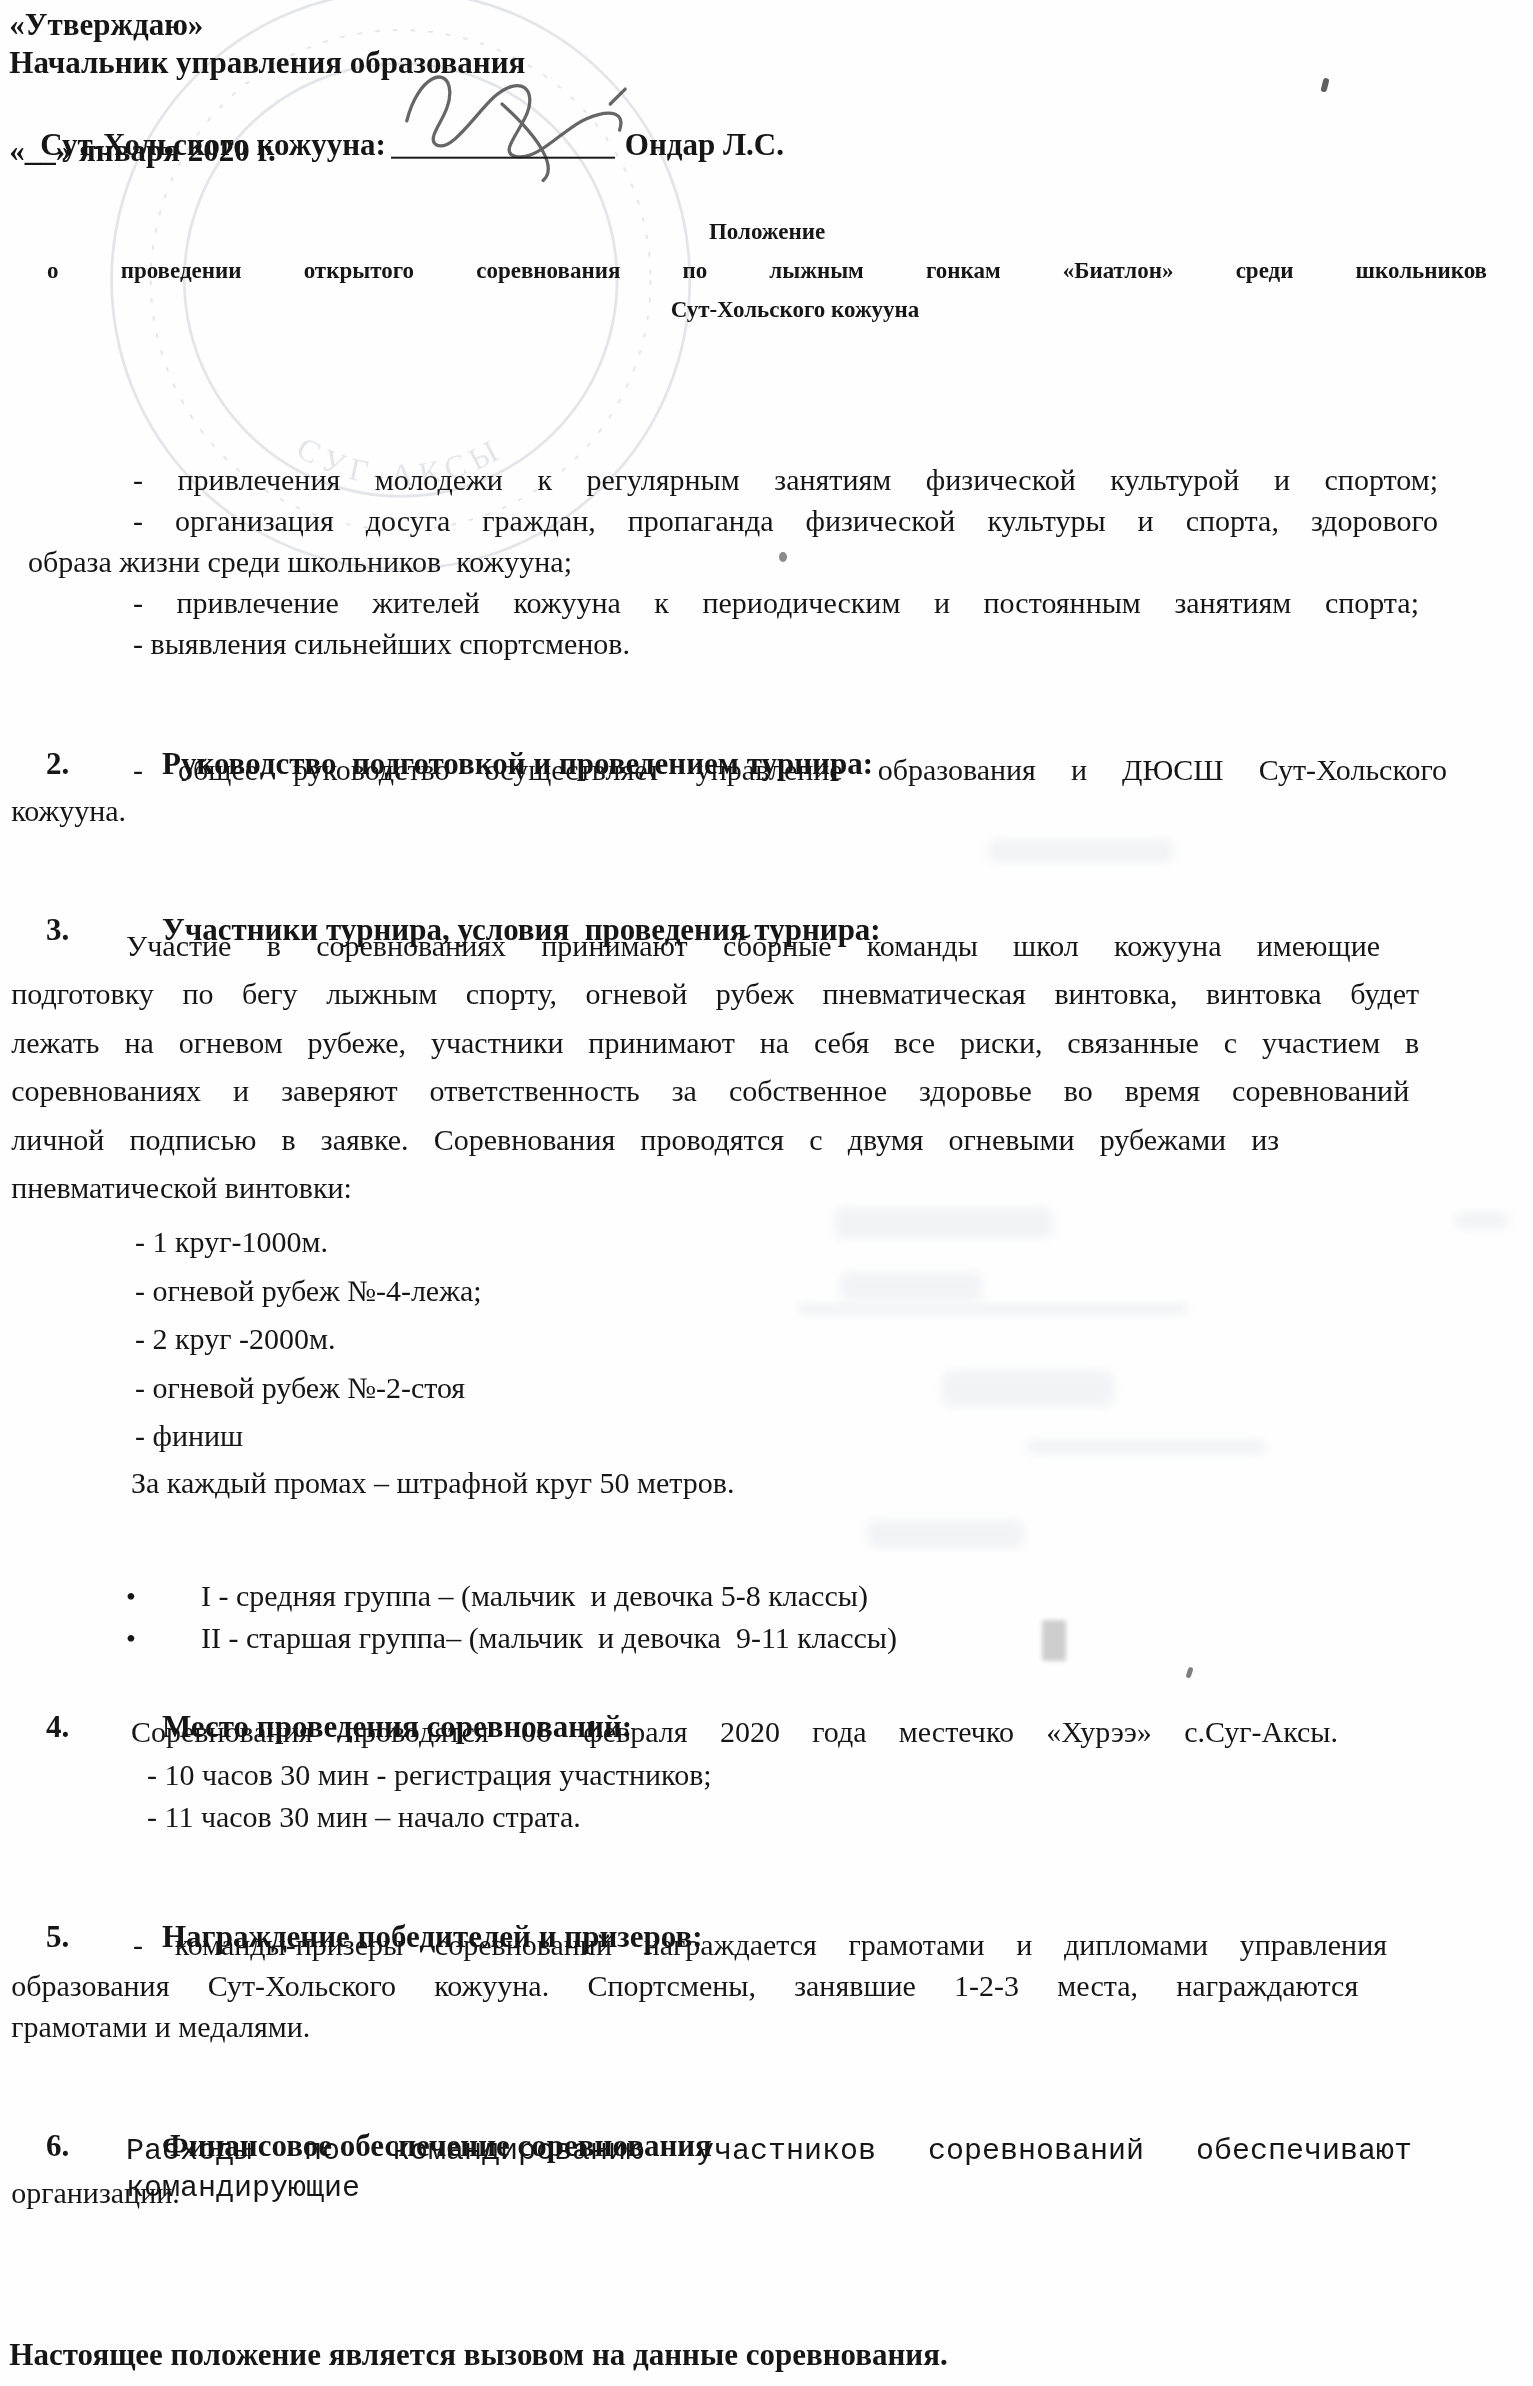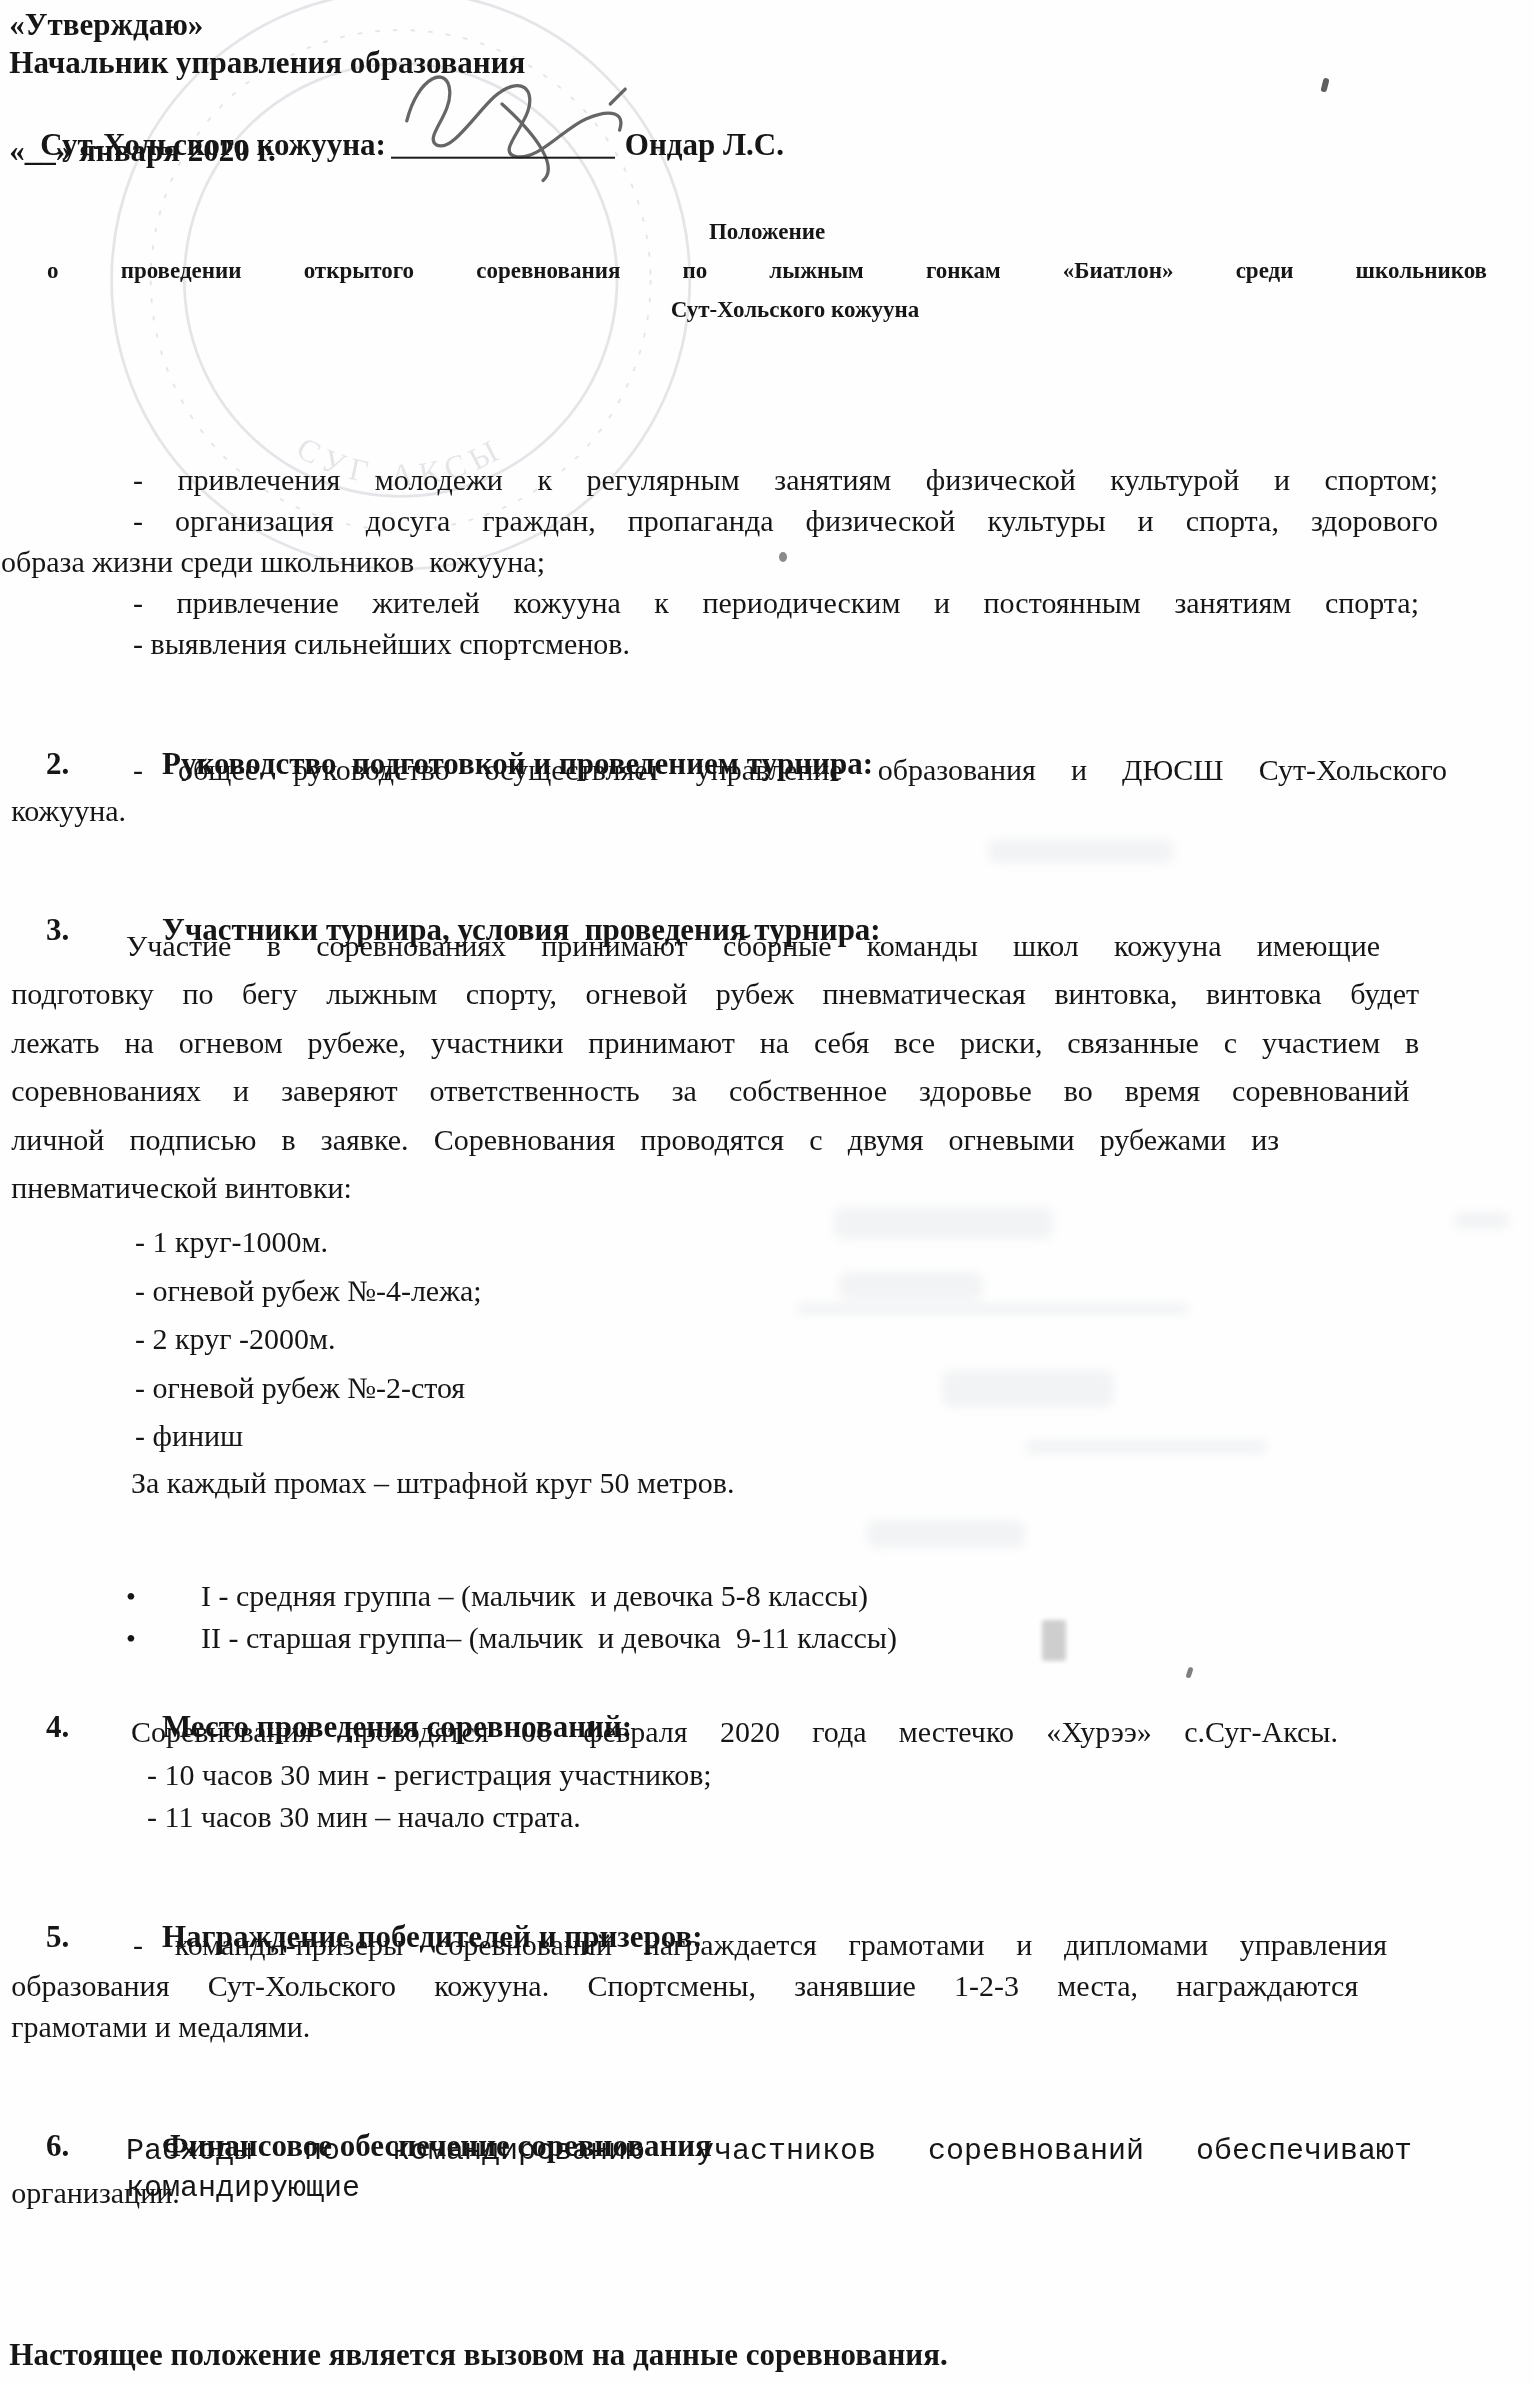--- a/index.html
+++ b/index.html
@@ -58,21 +58,21 @@
     <span>Сут-Хольского кожууна:</span><span class="sigline"></span><span>Ондар Л.С.</span>
   </div>
   <div class="row b hdr" style="top:132px;left:9.3px;">«__» января 2020 г.</div>
 
   <div class="row b ttl center" style="top:213px;left:0;width:1534px;">Положение</div>
   <div class="row b ttl fill" style="top:252px;left:47px;width:1440px;">о проведении открытого соревнования по лыжным гонкам «Биатлон» среди школьников</div>
   <div class="row b ttl center" style="top:291px;left:0;width:1534px;padding-left:28px;">Сут-Хольского кожууна</div>
 
   <div class="row fill" style="top:461px;left:133px;width:1305px;">- привлечения молодежи к регулярным занятиям физической культурой и спортом;</div>
   <div class="row fill" style="top:502px;left:133px;width:1305px;">- организация досуга граждан, пропаганда физической культуры и спорта, здорового</div>
-  <div class="row" style="top:543px;left:1px;text-align:right;">образа жизни среди школьников  кожууна;</div>
+  <div class="row" style="top:543px;left:28px;text-align:right;">образа жизни среди школьников  кожууна;</div>
   <div class="row fill" style="top:584px;left:133px;width:1286px;">- привлечение жителей кожууна к периодическим и постоянным занятиям спорта;</div>
   <div class="row" style="top:625px;left:133px;">- выявления сильнейших спортсменов.</div>
 
   <div class="row b hdr" style="top:708px;left:15px;">
     <span class="num">2.</span><span>Руководство  подготовкой и проведением турнира:</span>
   </div>
   <div class="row fill" style="top:751px;left:133px;width:1314px;">- общее руководство осуществляет  управление образования и ДЮСШ Сут-Хольского</div>
   <div class="row" style="top:792px;left:11.2px;">кожууна.</div>
 
   <div class="row b hdr" style="top:874px;left:15px;">

